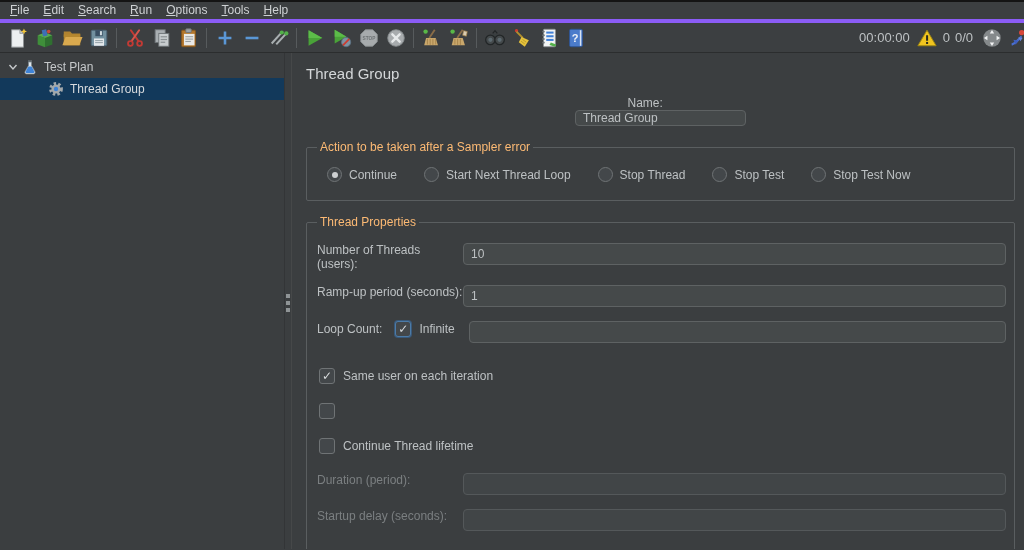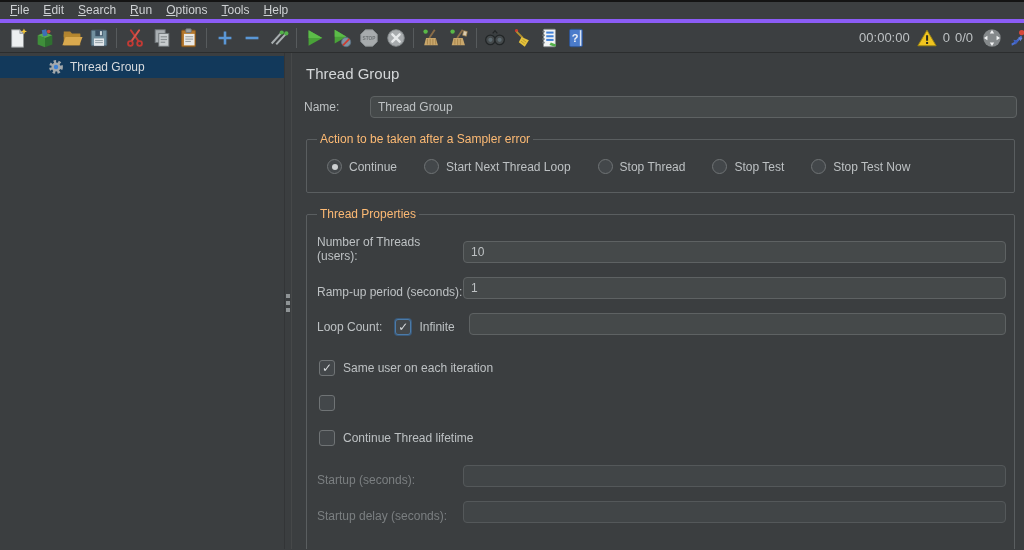--- a/index.html
+++ b/index.html
@@ -37,21 +37,21 @@
   .tree-row .ticon { width:16px; height:16px; margin-right:6px; }
   .tree-row.root { padding-left:4px; }
   .tree-row.child { padding-left:48px; }
   .tree-row.selected { background:#12395b; color:#d8dbde; }
   .splitter { width:8px; background:#3b3e40; border-left:1px solid #333537; border-right:1px solid #464849; position:relative; }
   .grip { position:absolute; left:1px; top:238px; width:4px; }
   .grip i { display:block; width:4px; height:4px; background:#8f9496; margin:3px 0; }
   
   .main { flex:1; padding: 6px 7px 0 12px; overflow:hidden; }
   .panel-title { font-size:15px; color:#d4d7d9; margin: 6px 0 14px 2px; }
-  .form-row { display:flex; align-items:center; margin-bottom:14px; }
+  .form-row { display:flex; align-items:center; margin-bottom:14px;flex-direction:column; }
   .form-row > label { flex:0 0 auto; }
   .lbl-60 { width:66px; }
   .txt {
     flex:1; height:22px; background:#45494a; border:1px solid #5e6263;
     border-radius:4px; color:#bdc1c3; padding:0 7px; font-size:12px;
     font-family:"Liberation Sans", sans-serif; outline:none;
   }
   fieldset {
     border:1px solid #5a5e60; border-radius:2px;
     margin:0 2px 14px 2px; padding:6px 8px 10px 8px;
@@ -62,21 +62,21 @@
   .radio-opt { display:flex; align-items:flex-end; gap:7px; }
   .radio {
     width:15px; height:15px; border-radius:50%;
     border:1px solid #6f7375; background:#43474a; position:relative; flex:0 0 auto;
   }
   .radio.sel::after {
     content:""; position:absolute; left:3.5px; top:3.5px; width:6px; height:6px;
     border-radius:50%; background:#cdd0d2;
   }
   
-  .tp-row { display:flex; align-items:flex-end; margin:0 0 14px 2px; }
+  .tp-row { display:flex; align-items:flex-start; margin:0 0 14px 2px; }
   .tp-row > label { flex:0 0 146px; }
   .cb-row { display:flex; align-items:center; gap:8px; margin:0 0 19px 4px; }
   .checkbox {
     width:16px; height:16px; border:1px solid #6f7375; border-radius:3px;
     background:#43474a; display:flex; align-items:center; justify-content:center;
     color:#d9dcde; font-size:12px; line-height:1; flex:0 0 auto;
   }
   .checkbox.focus { border-color:#4c7ba8; box-shadow:0 0 0 1px #39597a; }
   .loop-label-zone { flex:0 0 152px; display:flex; align-items:center; }
   .loop-label-zone .checkbox { margin-left:13px; margin-right:8px; }
@@ -293,20 +293,33 @@
           <path d="M2 20c5-1 7-6 12-10" stroke="#4a6fd0" stroke-width="2.6" fill="none"></path>
           <path d="M4 14l6 1-3 5z" fill="#3f5fc0"></path>
           <path d="M10 11l5 1-2.5 4z" fill="#6a86dc"></path>
         </svg>
       </span>
   </div>
 </div>
 
 <div class="content">
   <div class="tree">
+    <div class="tree-row root">
+      <span class="chev">
+          <svg width="10" height="10" viewBox="0 0 10 10">
+            <path d="M1.5 3l3.5 4 3.5-4" stroke="#c6c9cb" stroke-width="1.4" fill="none"></path>
+          </svg>
+        </span>
+      <span class="ticon"><svg viewBox="0 0 16 16">
+            <rect x="6" y="1" width="4" height="2" fill="#5a6165"></rect>
+            <path d="M6.5 3h3v3.5l3.5 6.2a1.6 1.6 0 01-1.4 2.3H4.4A1.6 1.6 0 013 12.7l3.5-6.2z" fill="#dfe6ea" stroke="#7c878d" stroke-width="0.7"></path>
+            <path d="M4.5 11l2-3.5h3l2 3.5 .8 1.7a1 1 0 01-.9 1.3H4.6a1 1 0 01-.9-1.3z" fill="#3f83d6"></path>
+          </svg></span>
+      <span>Test Plan</span>
+    </div>
     <div class="tree-row child selected">
       <span class="ticon"><svg viewBox="0 0 16 16">
             <circle cx="8" cy="8" r="5.4" fill="none" stroke="#a3a9ac" stroke-width="3" stroke-dasharray="2.4 2.1"></circle>
             <circle cx="8" cy="8" r="4.6" fill="#a3a9ac"></circle>
             <circle cx="8" cy="8" r="2.2" fill="#3f83d6"></circle>
           </svg></span>
       <span>Thread Group</span>
     </div>
   </div>
 
@@ -382,21 +395,21 @@
           <div class="cb-row">
             <span class="checkbox"></span>
           </div>
           <div class="cb-row">
             <span class="checkbox"></span>
             <span>Continue Thread lifetime</span>
           </div>
         </div>
 
       <div class="tp-row disabled-row" style="margin-top:6px">
-        <label>Startup (seconds):</label>
+        <label>Duration (period):</label>
         <input class="txt" disabled="" value="" style="">
       </div>
 
       <div class="tp-row disabled-row">
         <label>Startup delay (seconds):</label>
         <input class="txt" disabled="" value="" style="">
       </div>
     </fieldset>
   </div>
 </div>

